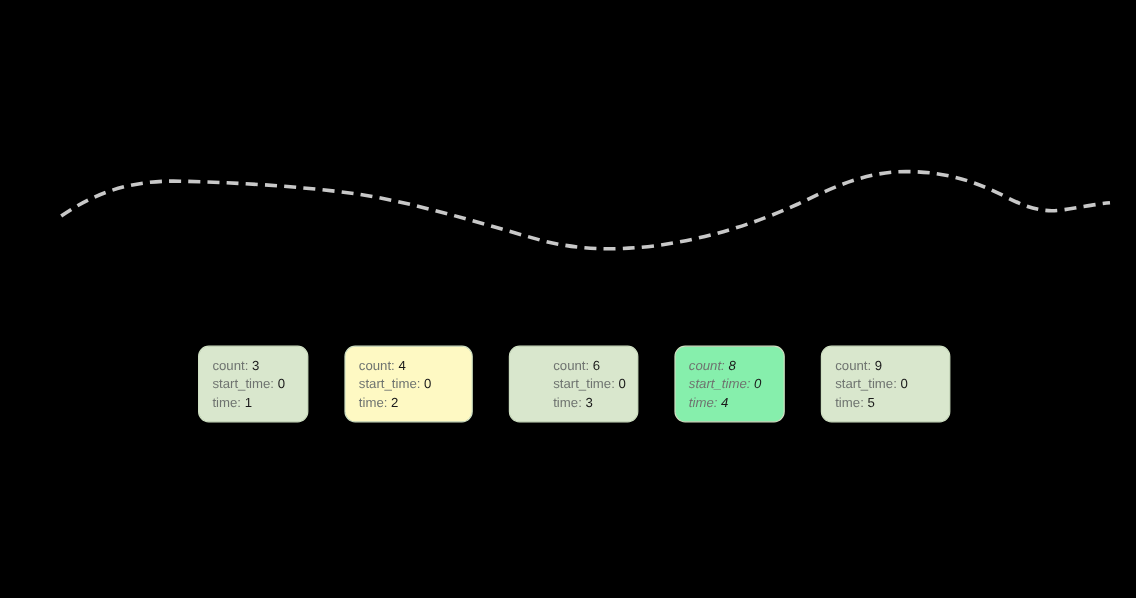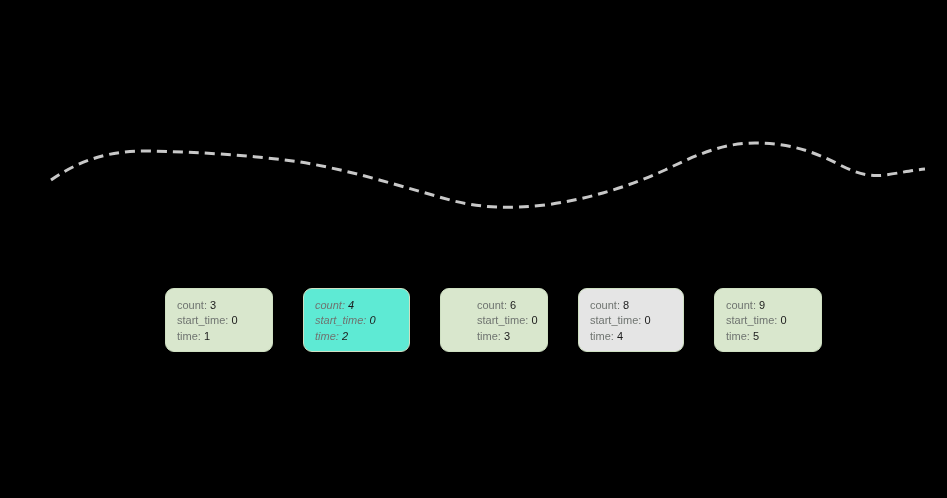--- a/index.html
+++ b/index.html
@@ -65,36 +65,36 @@
 </head>
 <body>
 
 <div id="stage">
 
   <svg id="wave-layer" viewBox="0 0 947 498" width="947" height="498" xmlns="http://www.w3.org/2000/svg">
     <path id="wave-path" fill="none" stroke="#c8c8c8" stroke-width="3" stroke-linecap="butt" stroke-dasharray="10 6" d="M 51 180 C 80 160, 110 150, 150 151 C 195 152, 250 155, 300 162 C 350 170, 400 186, 450 200 C 480 208, 510 209, 545 205 C 590 199, 630 186, 665 170 C 700 153, 725 143, 755 143 C 790 143, 815 152, 840 165 C 858 174, 870 177, 885 175 C 900 173, 913 170, 925 169"></path>
   </svg>
 
   <div id="card-row">
-      <div class="record-card" style="width: 108px; background: rgb(217, 231, 205);">
+      <div class="record-card" style="width: 92px; background: rgb(217, 231, 205);">
         <div class="card-line"><span class="card-key">count: </span><span class="card-val">3</span></div>
         <div class="card-line"><span class="card-key">start_time: </span><span class="card-val">0</span></div>
         <div class="card-line"><span class="card-key">time: </span><span class="card-val">1</span></div>
       </div>
-      <div class="record-card" style="width: 107px; background: #5eead4; font-style: italic;">
+      <div class="record-card" style="width: 107px; background: #fef9c3;">
         <div class="card-line"><span class="card-key">count: </span><span class="card-val">4</span></div>
         <div class="card-line"><span class="card-key">start_time: </span><span class="card-val">0</span></div>
         <div class="card-line"><span class="card-key">time: </span><span class="card-val">2</span></div>
       </div>
       <div class="record-card" style="width: 108px; background: rgb(217, 231, 205); padding-left: 36px;">
         <div class="card-line"><span class="card-key">count: </span><span class="card-val">6</span></div>
         <div class="card-line"><span class="card-key">start_time: </span><span class="card-val">0</span></div>
         <div class="card-line"><span class="card-key">time: </span><span class="card-val">3</span></div>
       </div>
-      <div class="record-card" style="width: 106px; background: #e5e5e5;">
+      <div class="record-card" style="width: 92px; background: #86efac; font-style: italic;">
         <div class="card-line"><span class="card-key">count: </span><span class="card-val">8</span></div>
         <div class="card-line"><span class="card-key">start_time: </span><span class="card-val">0</span></div>
         <div class="card-line"><span class="card-key">time: </span><span class="card-val">4</span></div>
       </div>
       <div class="record-card" style="width: 108px; background: rgb(217, 231, 205);">
         <div class="card-line"><span class="card-key">count: </span><span class="card-val">9</span></div>
         <div class="card-line"><span class="card-key">start_time: </span><span class="card-val">0</span></div>
         <div class="card-line"><span class="card-key">time: </span><span class="card-val">5</span></div>
       </div>
     </div>

